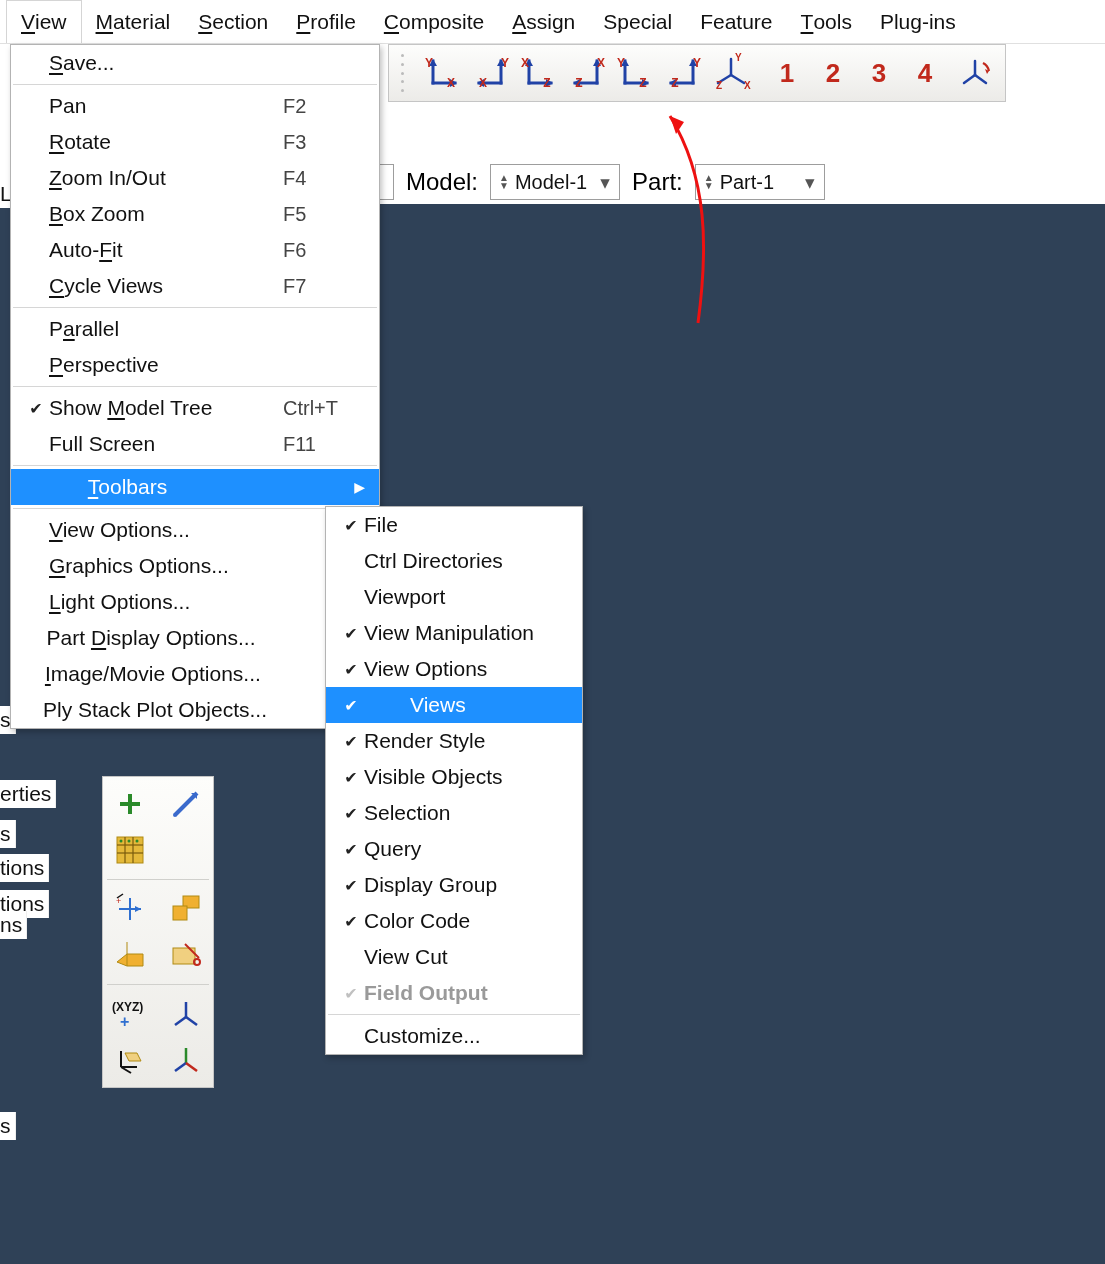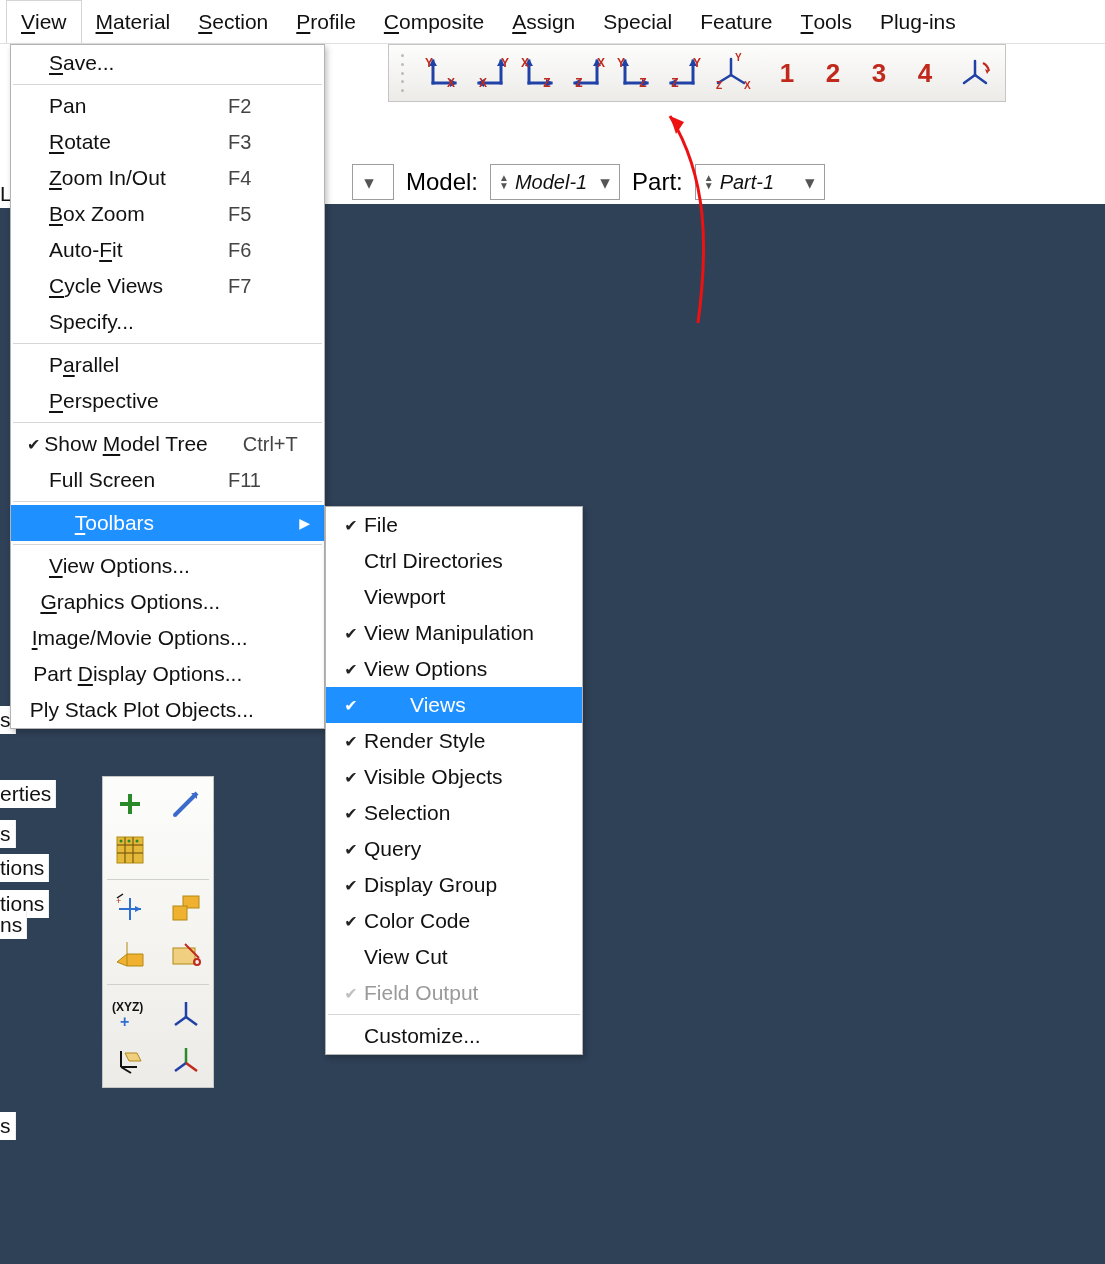--- a/index.html
+++ b/index.html
@@ -38,21 +38,21 @@
   .views-toolbar svg{display:block;}
   
   
   .whitebg{position:absolute;left:0;top:44px;right:0;height:160px;background:#fff;}
   
   
   .context-bar{position:absolute;left:0;top:158px;right:0;height:48px;display:flex;align-items:center;gap:12px;padding:0 10px;}
   .context-bar .lbl{font-size:24px;color:#000;}
   .context-bar .combo{display:flex;align-items:center;height:36px;border:1px solid var(--field-border);background:#fff;min-width:130px;padding:0 6px 0 8px;}
   .context-bar .combo .spin{display:flex;flex-direction:column;margin-right:6px;color:#555;font-size:10px;line-height:8px;}
-  .context-bar .combo .val{flex:1;font-size:20px;font-style:italic;}
+  .context-bar .combo .val{flex:1;font-size:20px;}
   .context-bar .combo .carrot{width:16px;height:100%;display:flex;align-items:center;justify-content:center;color:#555;}
   .context-bar .smallcombo{width:42px;min-width:42px;}
   
   
   .canvas{position:absolute;left:0;top:205px;right:0;bottom:0;background:var(--canvas-bg);}
   
   
   .left-frag{position:absolute;left:0;background:#fff;font-size:21px;color:#111;padding:2px 4px 2px 0;border-right:1px solid #eee;}
   
   
@@ -67,24 +67,24 @@
   .dropdown .row{display:flex;align-items:center;height:36px;padding:0 14px 0 12px;font-size:21px;color:var(--menu-text);white-space:nowrap;cursor:default;}
   .dropdown .row.highlight{background:var(--menu-highlight);color:#fff;gap:46px;}
   .dropdown .row .chk{width:26px;display:flex;align-items:center;justify-content:center;font-size:16px;color:var(--check);}
   .dropdown .row.highlight .chk{color:#fff;}
   .dropdown .row .txt{flex:1;}
   .dropdown .row .shortcut{width:82px;text-align:left;color:var(--menu-shortcut);font-size:20px;margin-left:35px;}
   .dropdown .row.highlight .shortcut{color:#fff;}
   .dropdown .row .arrow{width:16px;text-align:right;color:#222;font-size:14px;}
   .dropdown .row.highlight .arrow{color:#fff;}
   .dropdown .sep{height:1px;margin:3px 2px;background:var(--menu-sep);}
-  .dropdown .row.muted .txt{color:var(--menu-text-muted);}
+  .dropdown .row.muted .txt{color:var(--menu-text-muted);font-weight:bold;}
   .dropdown .row.muted .chk{color:#c0c0c0;}
   
-  .dd-main{left:10px;top:44px;width:315px;}
+  .dd-main{left:10px;top:44px;width:370px;}
   .dd-sub{left:325px;top:506px;width:258px;}
   
   
   .anno{position:absolute;left:638px;top:98px;pointer-events:none;}
   
 </style>
 </head>
 <body>
 
 <div class="whitebg"></div>
@@ -395,25 +395,20 @@
     <div class="row">
       <span class="chk"></span>
       <span class="txt">Auto-<span class="ul">F</span>it</span>
       <span class="shortcut">F6</span>
     </div>
     <div class="row">
       <span class="chk"></span>
       <span class="txt"><span class="ul">C</span>ycle Views</span>
       <span class="shortcut">F7</span>
     </div>
-    <div class="row">
-      <span class="chk"></span>
-      <span class="txt">Specify...</span>
-      <span class="shortcut"></span>
-    </div>
     <div class="sep"></div>
     <div class="row">
       <span class="chk"></span>
       <span class="txt">P<span class="ul">a</span>rallel</span>
       <span class="shortcut"></span>
     </div>
     <div class="row">
       <span class="chk"></span>
       <span class="txt"><span class="ul">P</span>erspective</span>
       <span class="shortcut"></span>
@@ -442,30 +437,35 @@
       <span class="txt"><span class="ul">V</span>iew Options...</span>
       <span class="shortcut"></span>
     </div>
     <div class="row">
       <span class="chk"></span>
       <span class="txt"><span class="ul">G</span>raphics Options...</span>
       <span class="shortcut"></span>
     </div>
     <div class="row">
       <span class="chk"></span>
+      <span class="txt"><span class="ul">L</span>ight Options...</span>
+      <span class="shortcut"></span>
+    </div>
+    <div class="row">
+      <span class="chk"></span>
+      <span class="txt">Part <span class="ul">D</span>isplay Options...</span>
+      <span class="shortcut"></span>
+    </div>
+    <div class="row">
+      <span class="chk"></span>
       <span class="txt"><span class="ul">I</span>mage/Movie Options...</span>
       <span class="shortcut"></span>
     </div>
     <div class="row">
       <span class="chk"></span>
-      <span class="txt">Part <span class="ul">D</span>isplay Options...</span>
-      <span class="shortcut"></span>
-    </div>
-    <div class="row">
-      <span class="chk"></span>
       <span class="txt">Ply Stack Plot Objects...</span>
       <span class="shortcut"></span>
     </div>
   </div>
 
 <div class="dropdown dd-sub" id="dd-sub">
     <div class="row">
       <span class="chk">✔</span>
       <span class="txt">File</span>
     </div>

